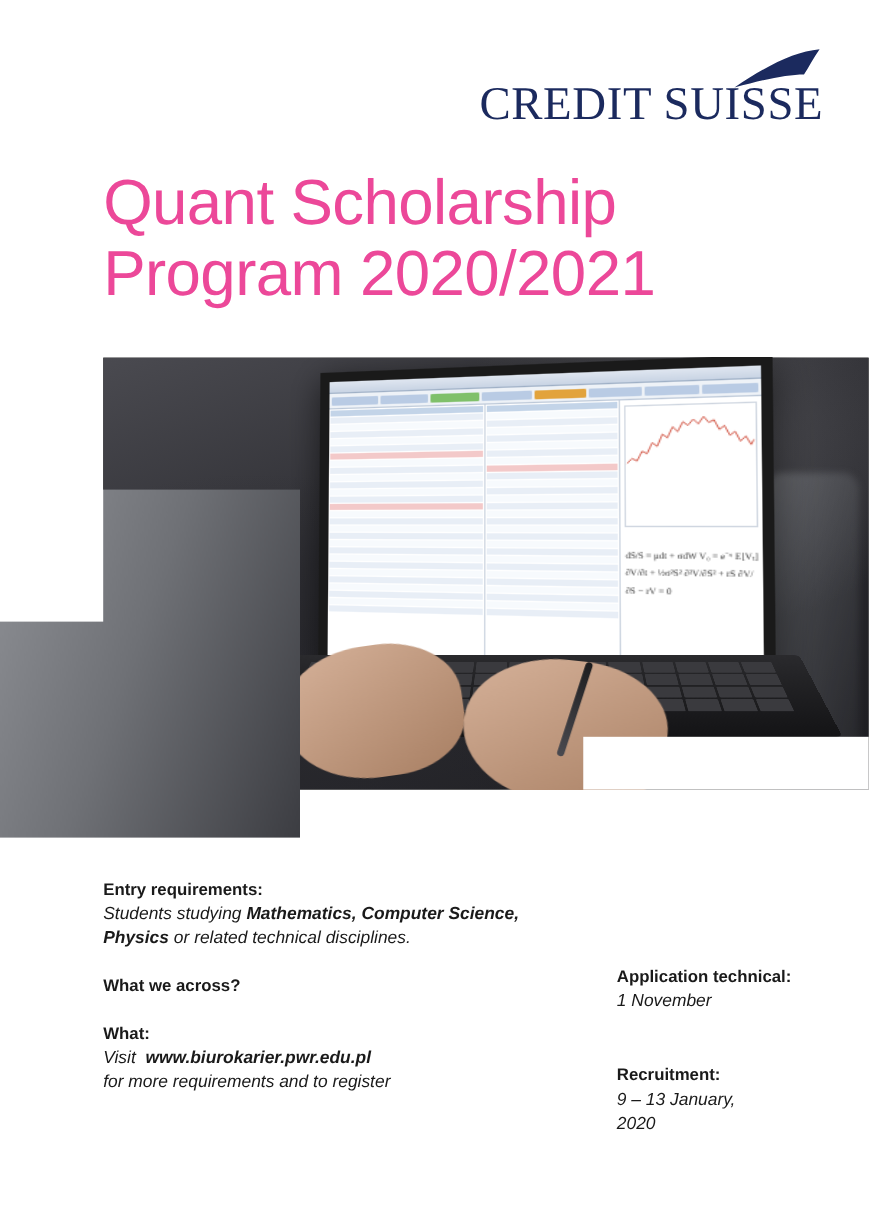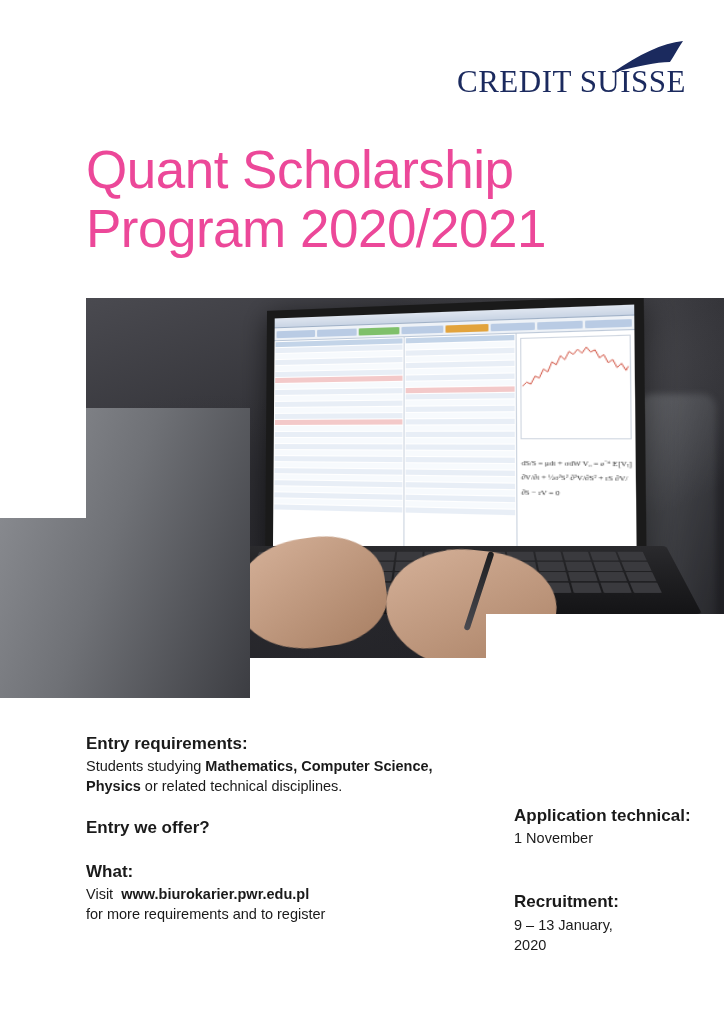--- a/index.html
+++ b/index.html
@@ -22,21 +22,21 @@
     top: 44px;
     right: 38px;
     width: 230px;
     height: 62px;
   }
   .logo-text {
     position: absolute;
     right: 0;
     top: 20px;
     font-family: "Liberation Serif", serif;
-    font-size: 31px;
+    font-size: 39px;
     letter-spacing: 0.5px;
     color: #1b2a5e;
     white-space: nowrap;
   }
   .logo-sail {
     position: absolute;
     right: 2px;
     top: -4px;
     width: 74px;
     height: 36px;
@@ -272,24 +272,24 @@
   .col-right {
     position: absolute;
     left: 428px;
     top: 72px;
     width: 190px;
   }
   .blk { margin-bottom: 20px; }
   .blk:last-child { margin-bottom: 0; }
   h3 {
     margin: 0 0 1px 0;
-    font-size: 17px;
+    font-size: 14px;
     font-weight: bold;
   }
-  p { margin: 0; }
+  p { margin: 0; font-style: italic; }
   .b { font-weight: bold; }
   .link { font-weight: bold; text-align: center; }
   .rc-blk { margin-bottom: 42px; }
 </style>
 </head>
 <body>
 
 <div class="logo">
   <svg class="logo-sail" viewBox="0 0 74 36">
     <path d="M73 1 C52 3 30 14 2 33 C28 26 46 22 60 22 C64 16 68 8 73 1 Z" fill="#1b2a5e"></path>
@@ -473,21 +473,21 @@
 <div class="content">
 
   <div class="col-left">
 
     <div class="blk">
       <h3>Entry requirements:</h3>
       <p><span>Students studying </span><span class="b">Mathematics, Computer Science, Physics</span><span> or related technical disciplines.</span></p>
     </div>
 
     <div class="blk">
-      <h3>Entry we offer?</h3>
+      <h3>What we across?</h3>
     </div>
 
     <div class="blk">
       <h3>What:</h3>
       <p><span>Visit</span>&nbsp;&nbsp;<span class="link">www.biurokarier.pwr.edu.pl</span></p>
       <p>for more requirements and to register</p>
     </div>
 
   </div>
 

